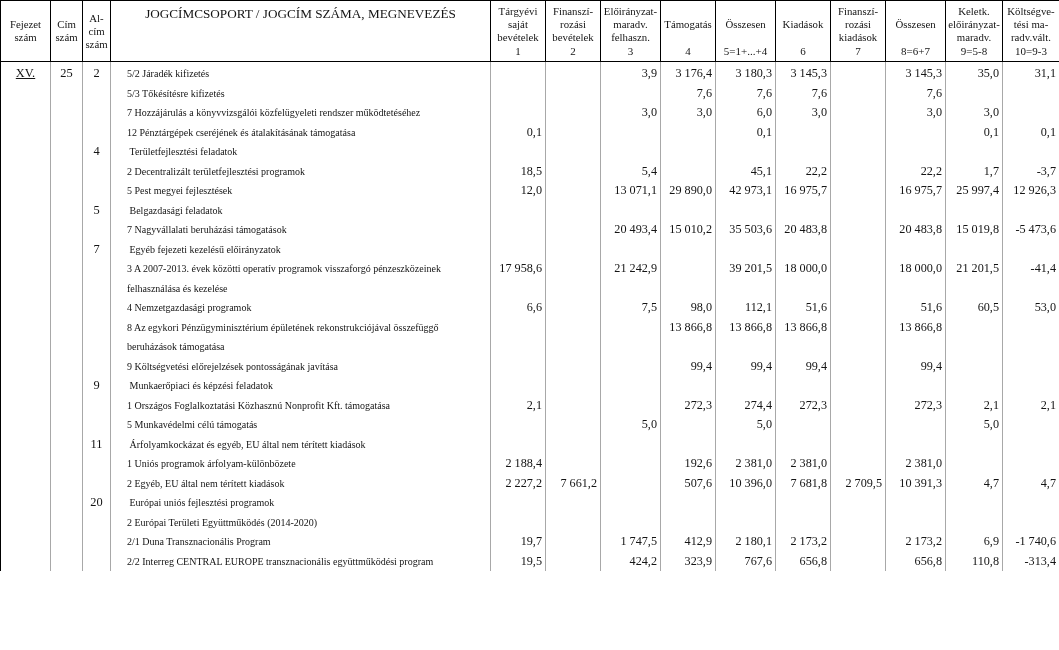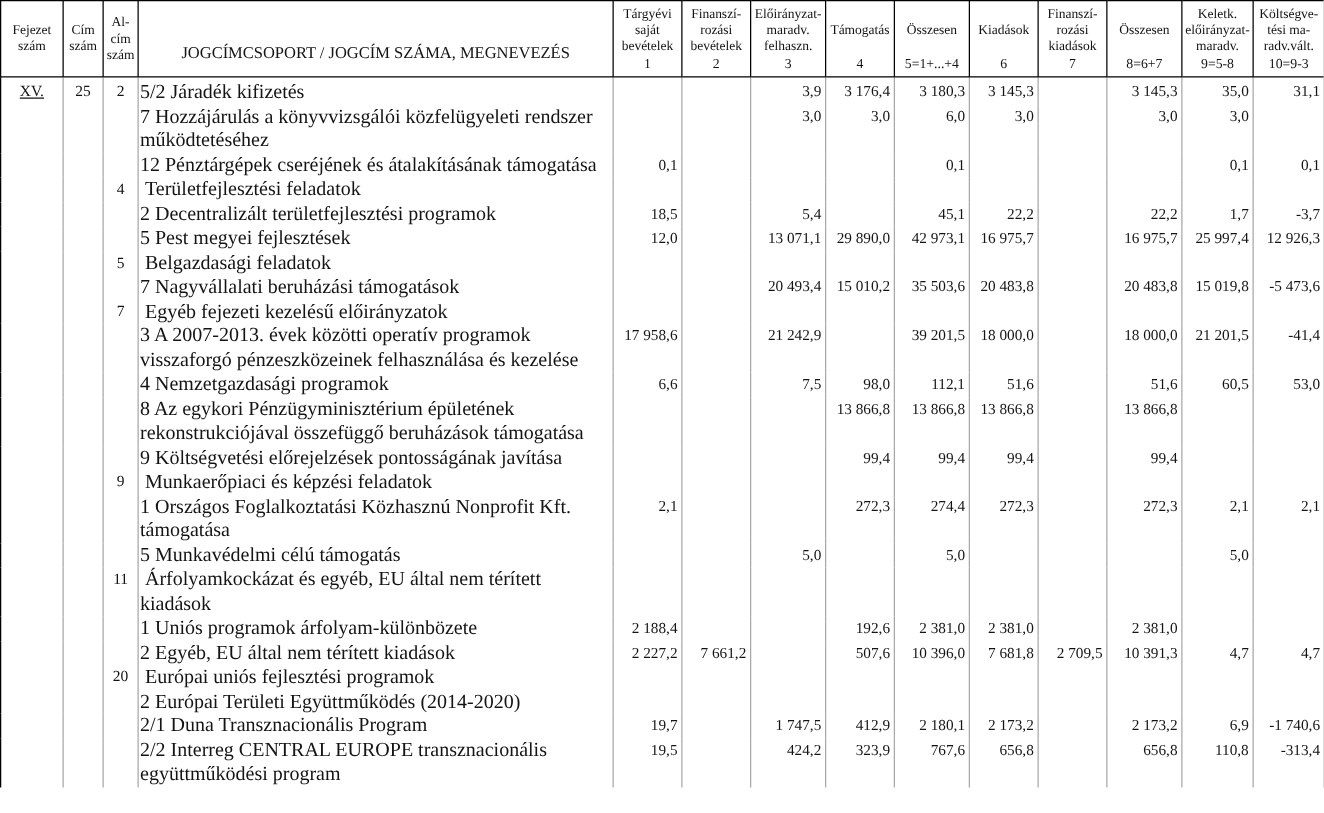--- a/index.html
+++ b/index.html
@@ -11,34 +11,34 @@
   table{border-collapse:collapse;table-layout:fixed;width:1059px;}
   
   thead th{
     border:1px solid #000;
     font-weight:normal;font-size:10.8px;line-height:13px;
     padding:1px 1px;vertical-align:middle;text-align:center;
     height:58px;background:#fff;
   }
   .hwrap{display:flex;flex-direction:column;height:56px;}
   .htitle{flex:1;display:flex;align-items:center;justify-content:center;white-space:pre-line;}
-  th.top .htitle{align-items:flex-start;font-size:13.2px;line-height:15px;padding-top:3px;margin-top:28px;}
+  th.top .htitle{align-items:flex-start;font-size:13.2px;line-height:15px;padding-top:3px;}
   .hcode{flex:0 0 14px;font-size:11px;}
   .hcode:empty{display:none;}
   
   tbody td{
     border-left:1px solid #a8a8a8;
     font-size:12.4px;line-height:19.5px;vertical-align:top;
     padding:0 2px;
   }
   tbody td:first-child{border-left:1px solid #000;text-decoration:underline;}
   tbody td:last-child{border-right:1px solid #000;}
   tbody tr:first-child td{padding-top:2px;}
   td.ctr{text-align:center;}
-  td.name{text-align:left;white-space:pre-wrap;font-size:16px;padding-left:1px;padding-right:4px;}
+  td.name{text-align:left;white-space:pre-wrap;font-size:10px;padding-left:16px;padding-right:4px;}
   td.num{text-align:right;white-space:nowrap;font-size:12.2px;padding-right:3px;}
 </style>
 </head>
 <body>
 
 <div id="page">
   <table>
     <colgroup>
       <col style="width:50px">
         <col style="width:32px">
@@ -169,20 +169,36 @@
       <td class="num">3 145,3</td>
       <td class="num"></td>
       <td class="num">3 145,3</td>
       <td class="num">35,0</td>
       <td class="num">31,1</td>
     </tr>
         <tr>
       <td class="ctr"></td>
       <td class="ctr"></td>
       <td class="ctr"></td>
+      <td class="name">5/3 Tőkésítésre kifizetés</td>
+      <td class="num"></td>
+      <td class="num"></td>
+      <td class="num"></td>
+      <td class="num">7,6</td>
+      <td class="num">7,6</td>
+      <td class="num">7,6</td>
+      <td class="num"></td>
+      <td class="num">7,6</td>
+      <td class="num"></td>
+      <td class="num"></td>
+    </tr>
+        <tr>
+      <td class="ctr"></td>
+      <td class="ctr"></td>
+      <td class="ctr"></td>
       <td class="name">7 Hozzájárulás a könyvvizsgálói közfelügyeleti rendszer működtetéséhez</td>
       <td class="num"></td>
       <td class="num"></td>
       <td class="num">3,0</td>
       <td class="num">3,0</td>
       <td class="num">6,0</td>
       <td class="num">3,0</td>
       <td class="num"></td>
       <td class="num">3,0</td>
       <td class="num">3,0</td>

